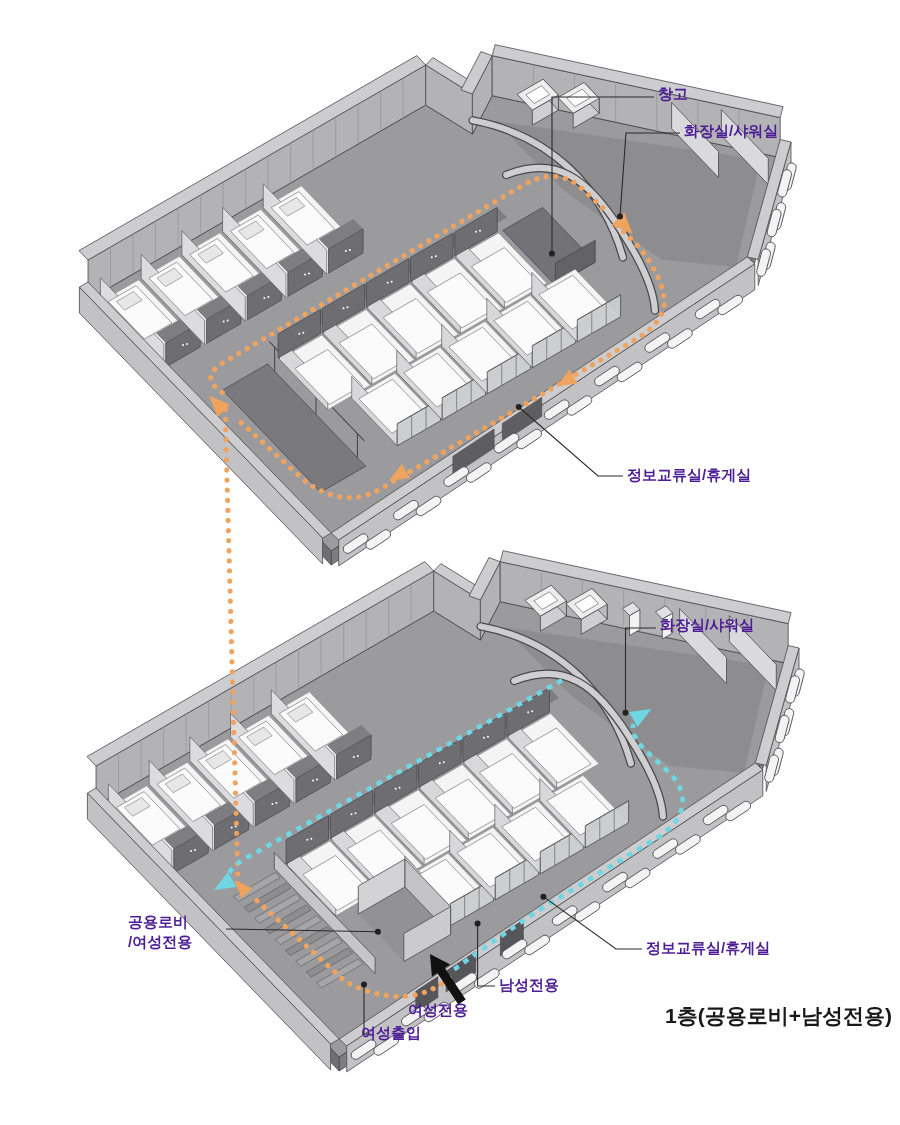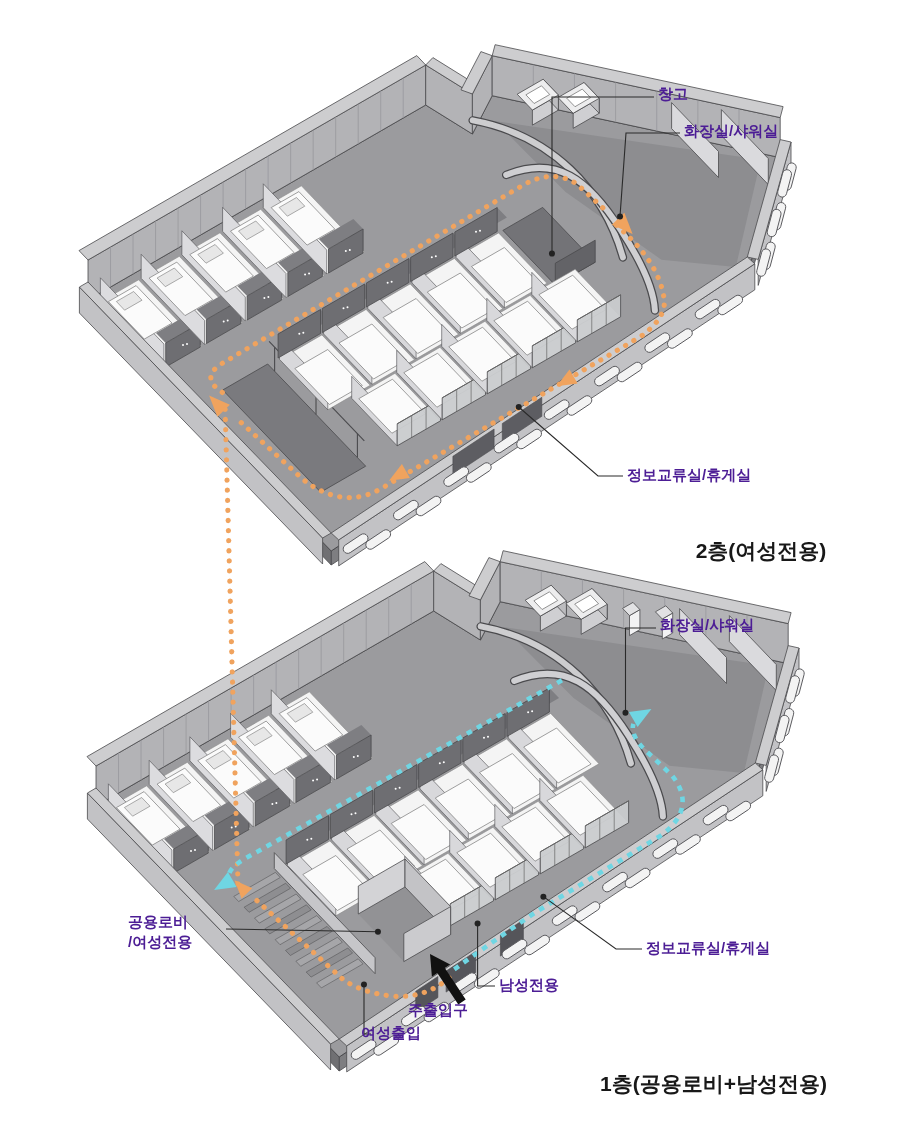--- a/index.html
+++ b/index.html
@@ -443,25 +443,24 @@
       <circle cx="543.3679999999999" cy="896.64" r="3" fill="#222"></circle>
       <path d="M 477.6 923.4 L 477.6 986.0 L 495.0 986.0" fill="none" stroke="#2a2a2a" stroke-width="1.1"></path>
       <circle cx="477.58" cy="923.44" r="3" fill="#222"></circle>
       <path d="M 364.0 984.6 L 364.0 1034.0 L 371.0 1034.0" fill="none" stroke="#2a2a2a" stroke-width="1.1"></path>
       <circle cx="363.972" cy="984.56" r="3" fill="#222"></circle>
     </svg>
 
   <div class="lbl" style="left:658px;top:84px">창고</div>
   <div class="lbl" style="left:684px;top:121px">화장실/샤워실</div>
   <div class="lbl" style="left:627px;top:465px">정보교류실/휴게실</div>
-  <div class="ttl" style="left:630px;top:537px;width:262px;text-align:center">2층(여성전용)</div>
 
   <div class="lbl" style="left:660px;top:615px">화장실/샤워실</div>
   <div class="lbl" style="left:128px;top:912px">
     <span>공용로비</span><br>
     <span>/여성전용</span>
   </div>
   <div class="lbl" style="left:646px;top:938px">정보교류실/휴게실</div>
   <div class="lbl" style="left:499px;top:975px">남성전용</div>
-  <div class="lbl" style="left:408px;top:1000px">주출입구</div>
+  <div class="lbl" style="left:408px;top:1000px">여성전용</div>
   <div class="lbl" style="left:361px;top:1023px">여성출입</div>
-  <div class="ttl" style="left:600px;top:1070px;width:292px;text-align:left">1층(공용로비+남성전용)</div>
+  <div class="ttl" style="left:600px;top:1002px;width:292px;text-align:right">1층(공용로비+남성전용)</div>
 </div>
 
 </body></html>

